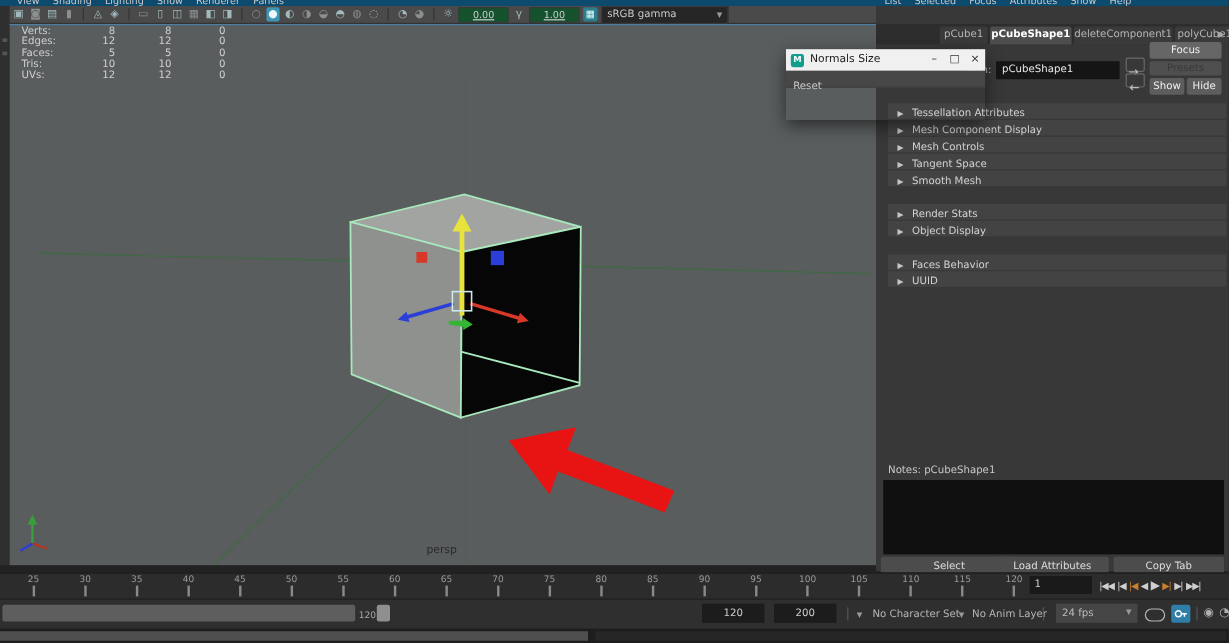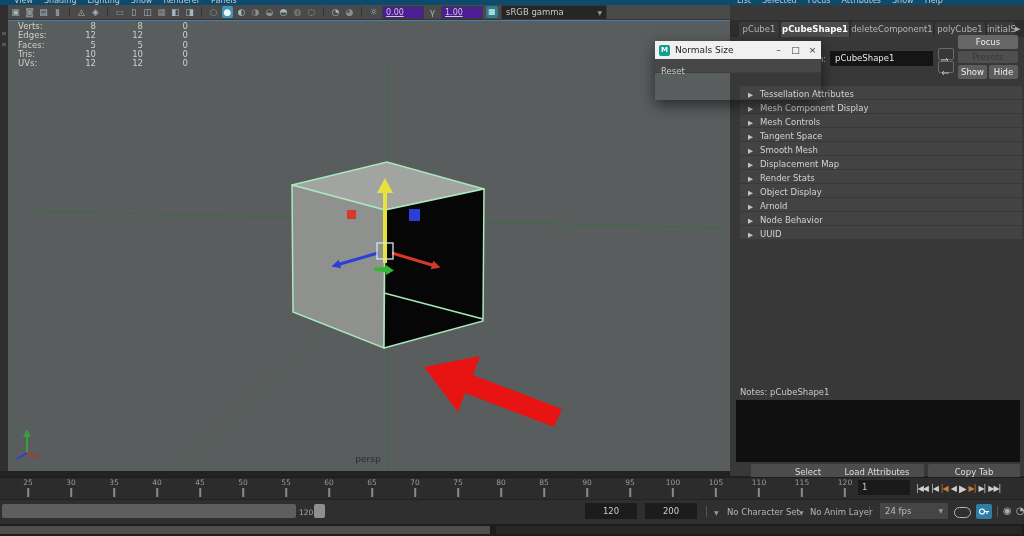--- a/index.html
+++ b/index.html
@@ -9,42 +9,42 @@
   
   #top-menubar{left:0;top:0;width:1024px;height:5px;background:#0c4a6e;overflow:hidden;}
   .menurow{display:flex;gap:11px;font-size:8px;color:#c9c9c9;margin-top:-4px;}
   
   #vp-toolbar{left:0;top:5px;width:730px;height:15px;background:#4a4a4a;border-bottom:1px solid #333;
               display:flex;align-items:center;padding-left:10px;box-sizing:border-box;gap:3px;}
   .ticon{font-size:9px;line-height:12px;color:#9fb9bd;width:11px;text-align:center;}
   .ticon.dim{color:#8a8f90;}
   .ticon.active{background:#3f96b4;color:#eaf7fb;border-radius:2px;}
   .tsep{width:1px;height:10px;background:#343434;margin:0 3px;}
-  .tfield{background:#4c1d95;color:#ccc;font-size:8px;height:11px;line-height:11px;text-align:left;
+  .tfield{background:#14532d;color:#ccc;font-size:8px;height:11px;line-height:11px;text-align:center;
           padding:0 3px;border:1px solid #3a3a3a;text-decoration:underline;}
   #view-transform{background:#262626;color:#c8c8c8;font-size:8.5px;height:13px;line-height:13px;
           width:96px;padding:0 4px;display:flex;justify-content:space-between;border:1px solid #383838;}
   .cmicon{background:#2e7d8c;color:#dff;font-size:8px;line-height:12px;width:12px;text-align:center;border-radius:2px;}
   
   #left-strip{left:0;top:5px;width:8px;height:466px;background:#2f2f2f;}
   .lmark{position:absolute;left:2px;width:4px;height:3px;background:#555;}
   
   #viewport{left:8px;top:20px;width:722px;height:450px;background:#595d5d;border-top:1px solid #4c7fa6;}
   #hud{left:10px;top:1px;font-size:8.5px;color:#cfcfcf;}
   .hudrow{height:9.3px;line-height:9.3px;white-space:nowrap;}
   .hudrow .l{display:inline-block;width:50px;}
   .hudrow .a{display:inline-block;width:28px;text-align:right;}
   .hudrow .b{display:inline-block;width:47px;text-align:right;}
   .hudrow .c{display:inline-block;width:45px;text-align:right;}
   #persp-label{left:320px;top:433px;width:80px;text-align:center;font-size:9px;color:#2b2b2b;}
   
   #ae-panel{left:730px;top:5px;width:294px;height:471px;background:#383838;}
   #ae-tabbar{left:0;top:15px;width:294px;height:17px;background:#2d2d2d;position:absolute;}
   .ae-tab{position:absolute;top:2px;height:15px;line-height:15px;text-align:center;font-size:8.5px;
-          color:#b5b5b5;background:#3a3a3a;border-radius:2px 2px 0 0;overflow:hidden;white-space:nowrap;}
+          color:#b5b5b5;background:#3a3a3a;border-radius:2px 2px 0 0;overflow:hidden;white-space:nowrap;margin-left:44px;}
   .ae-tab.active{background:#4d4d4d;color:#fff;font-weight:bold;}
   #tab-overflow{left:285px;top:5px;font-size:7px;color:#aaa;position:absolute;}
   .ae-row{position:absolute;left:10px;width:282px;height:12.5px;line-height:12.5px;background:#434343;
           padding-left:8px;box-sizing:border-box;white-space:nowrap;overflow:hidden;}
   .ae-row .arr{font-size:6.5px;color:#c5c5c5;margin-right:7px;}
   .ae-row .sl{font-size:8.5px;color:#d2d2d2;}
   .ae-btn{position:absolute;background:#666;color:#efefef;font-size:8.5px;text-align:center;border-radius:2px;}
   #notes-box{left:6px;top:395px;width:284px;height:62px;background:#101010;position:absolute;}
   .footer-btn{position:absolute;top:459px;height:16px;line-height:16px;background:#4c4c4c;color:#ddd;
               font-size:8.5px;text-align:center;border-radius:2px;}
@@ -245,31 +245,29 @@
   <div class="ae-btn" style="left:228px;top:30px;width:60px;height:14px;line-height:14px;">Focus</div>
   <div class="ae-btn" style="left:228px;top:46px;width:60px;height:12px;line-height:12px;background:#4f4f4f;color:#383838;">Presets</div>
   <div class="ae-btn" style="left:228px;top:60px;width:29px;height:14px;line-height:14px;background:#5d5d5d;">Show</div>
   <div class="ae-btn" style="left:259px;top:60px;width:29px;height:14px;line-height:14px;background:#5d5d5d;">Hide</div>
 
   <div class="ae-row" style="top:81px;"><span class="arr">▶</span><span class="sl">Tessellation Attributes</span></div>
   <div class="ae-row" style="top:95px;"><span class="arr">▶</span><span class="sl">Mesh Component Display</span></div>
   <div class="ae-row" style="top:123px;"><span class="arr">▶</span><span class="sl">Tangent Space</span></div>
   <div class="ae-row" style="top:109px;"><span class="arr">▶</span><span class="sl">Mesh Controls</span></div>
   <div class="ae-row" style="top:137px;"><span class="arr">▶</span><span class="sl">Smooth Mesh</span></div>
-  <div class="ae-row" style="top:151px;"><span class="arr">▶</span><span class="sl">Displacement Map</span></div>
   <div class="ae-row" style="top:165px;"><span class="arr">▶</span><span class="sl">Render Stats</span></div>
   <div class="ae-row" style="top:179px;"><span class="arr">▶</span><span class="sl">Object Display</span></div>
-  <div class="ae-row" style="top:193px;"><span class="arr">▶</span><span class="sl">Arnold</span></div>
-  <div class="ae-row" style="top:207px;"><span class="arr">▶</span><span class="sl">Node Behavior</span></div>
+  <div class="ae-row" style="top:207px;"><span class="arr">▶</span><span class="sl">Faces Behavior</span></div>
   <div class="ae-row" style="top:221px;"><span class="arr">▶</span><span class="sl">UUID</span></div>
 
   <span class="abs" style="left:10px;top:382px;font-size:8.5px;color:#c8c8c8;">Notes:  pCubeShape1</span>
   <div id="notes-box"></div>
 
-  <div class="footer-btn" style="left:4px;width:114px;margin-left:17px;">Select</div>
+  <div class="footer-btn" style="left:4px;width:114px;">Select</div>
   <div class="footer-btn" style="left:100px;width:94px;">Load Attributes</div>
   <div class="footer-btn" style="left:198px;width:92px;">Copy Tab</div>
 </div>
 
 <div class="abs" id="dialog">
   <div id="dialog-titlebar">
     <div id="dialog-logo">M</div>
     <div id="dialog-title">Normals Size</div>
     <div class="winbtn">–</div>
     <div class="winbtn">□</div>

